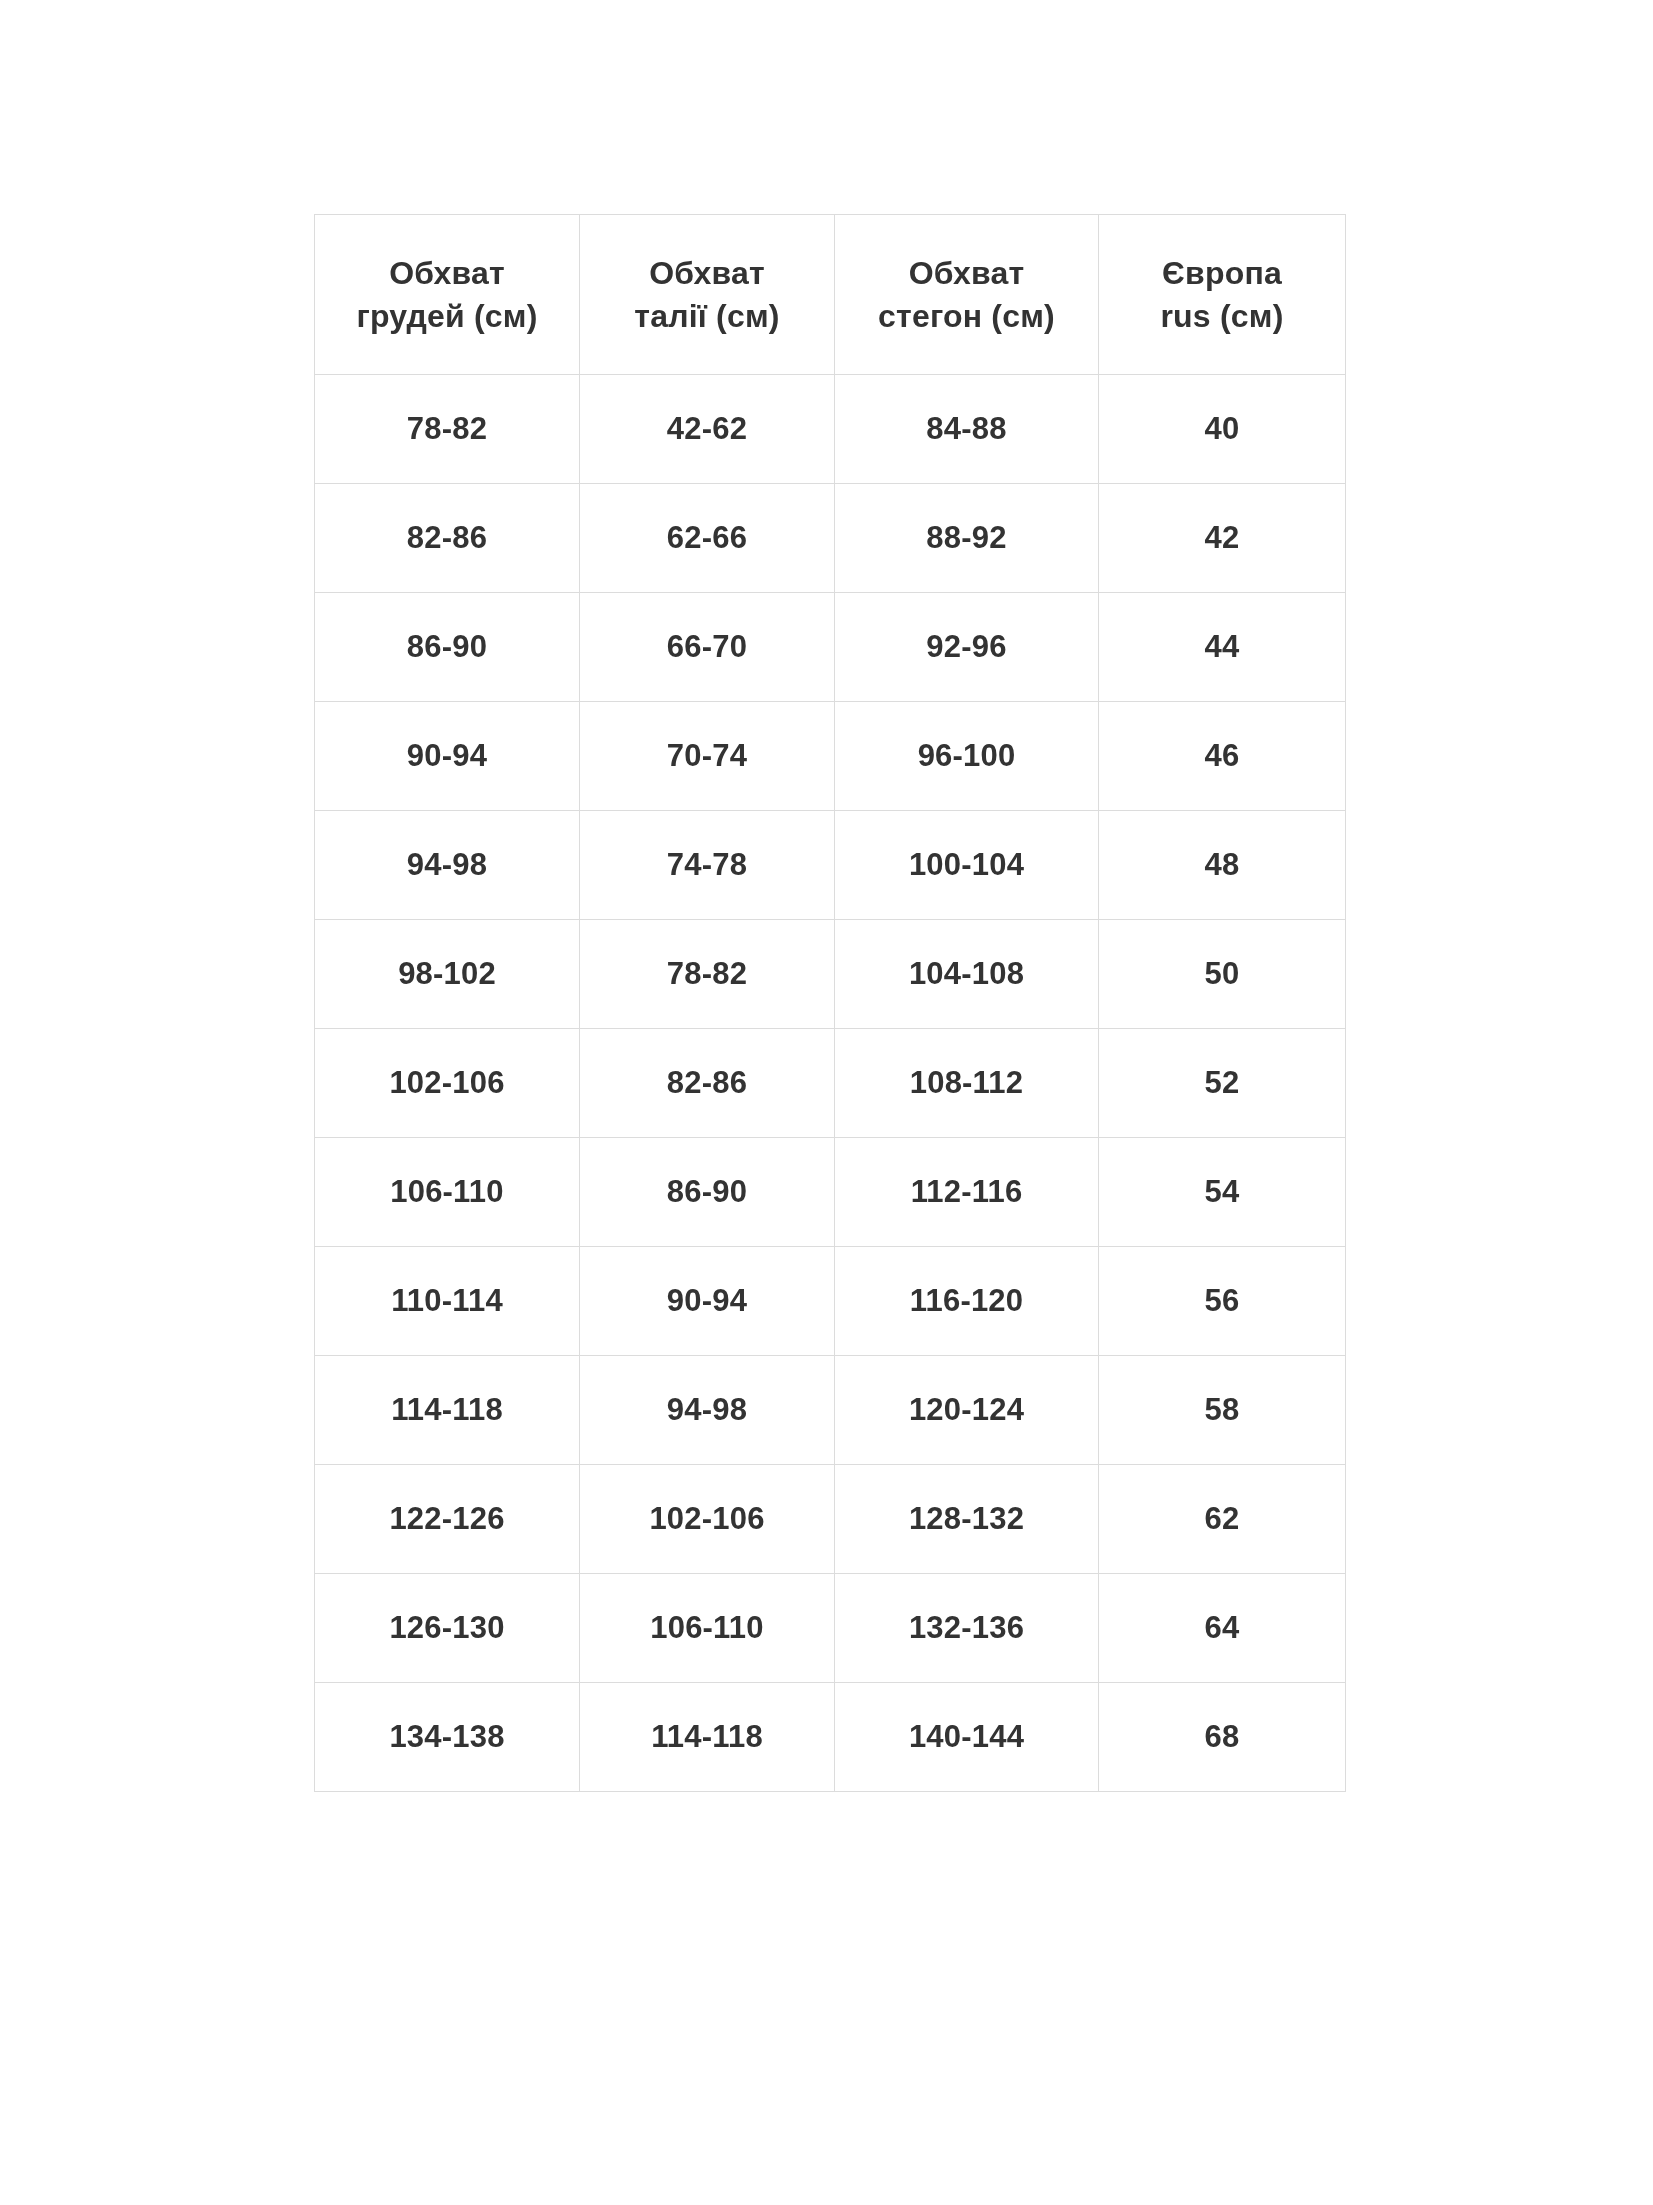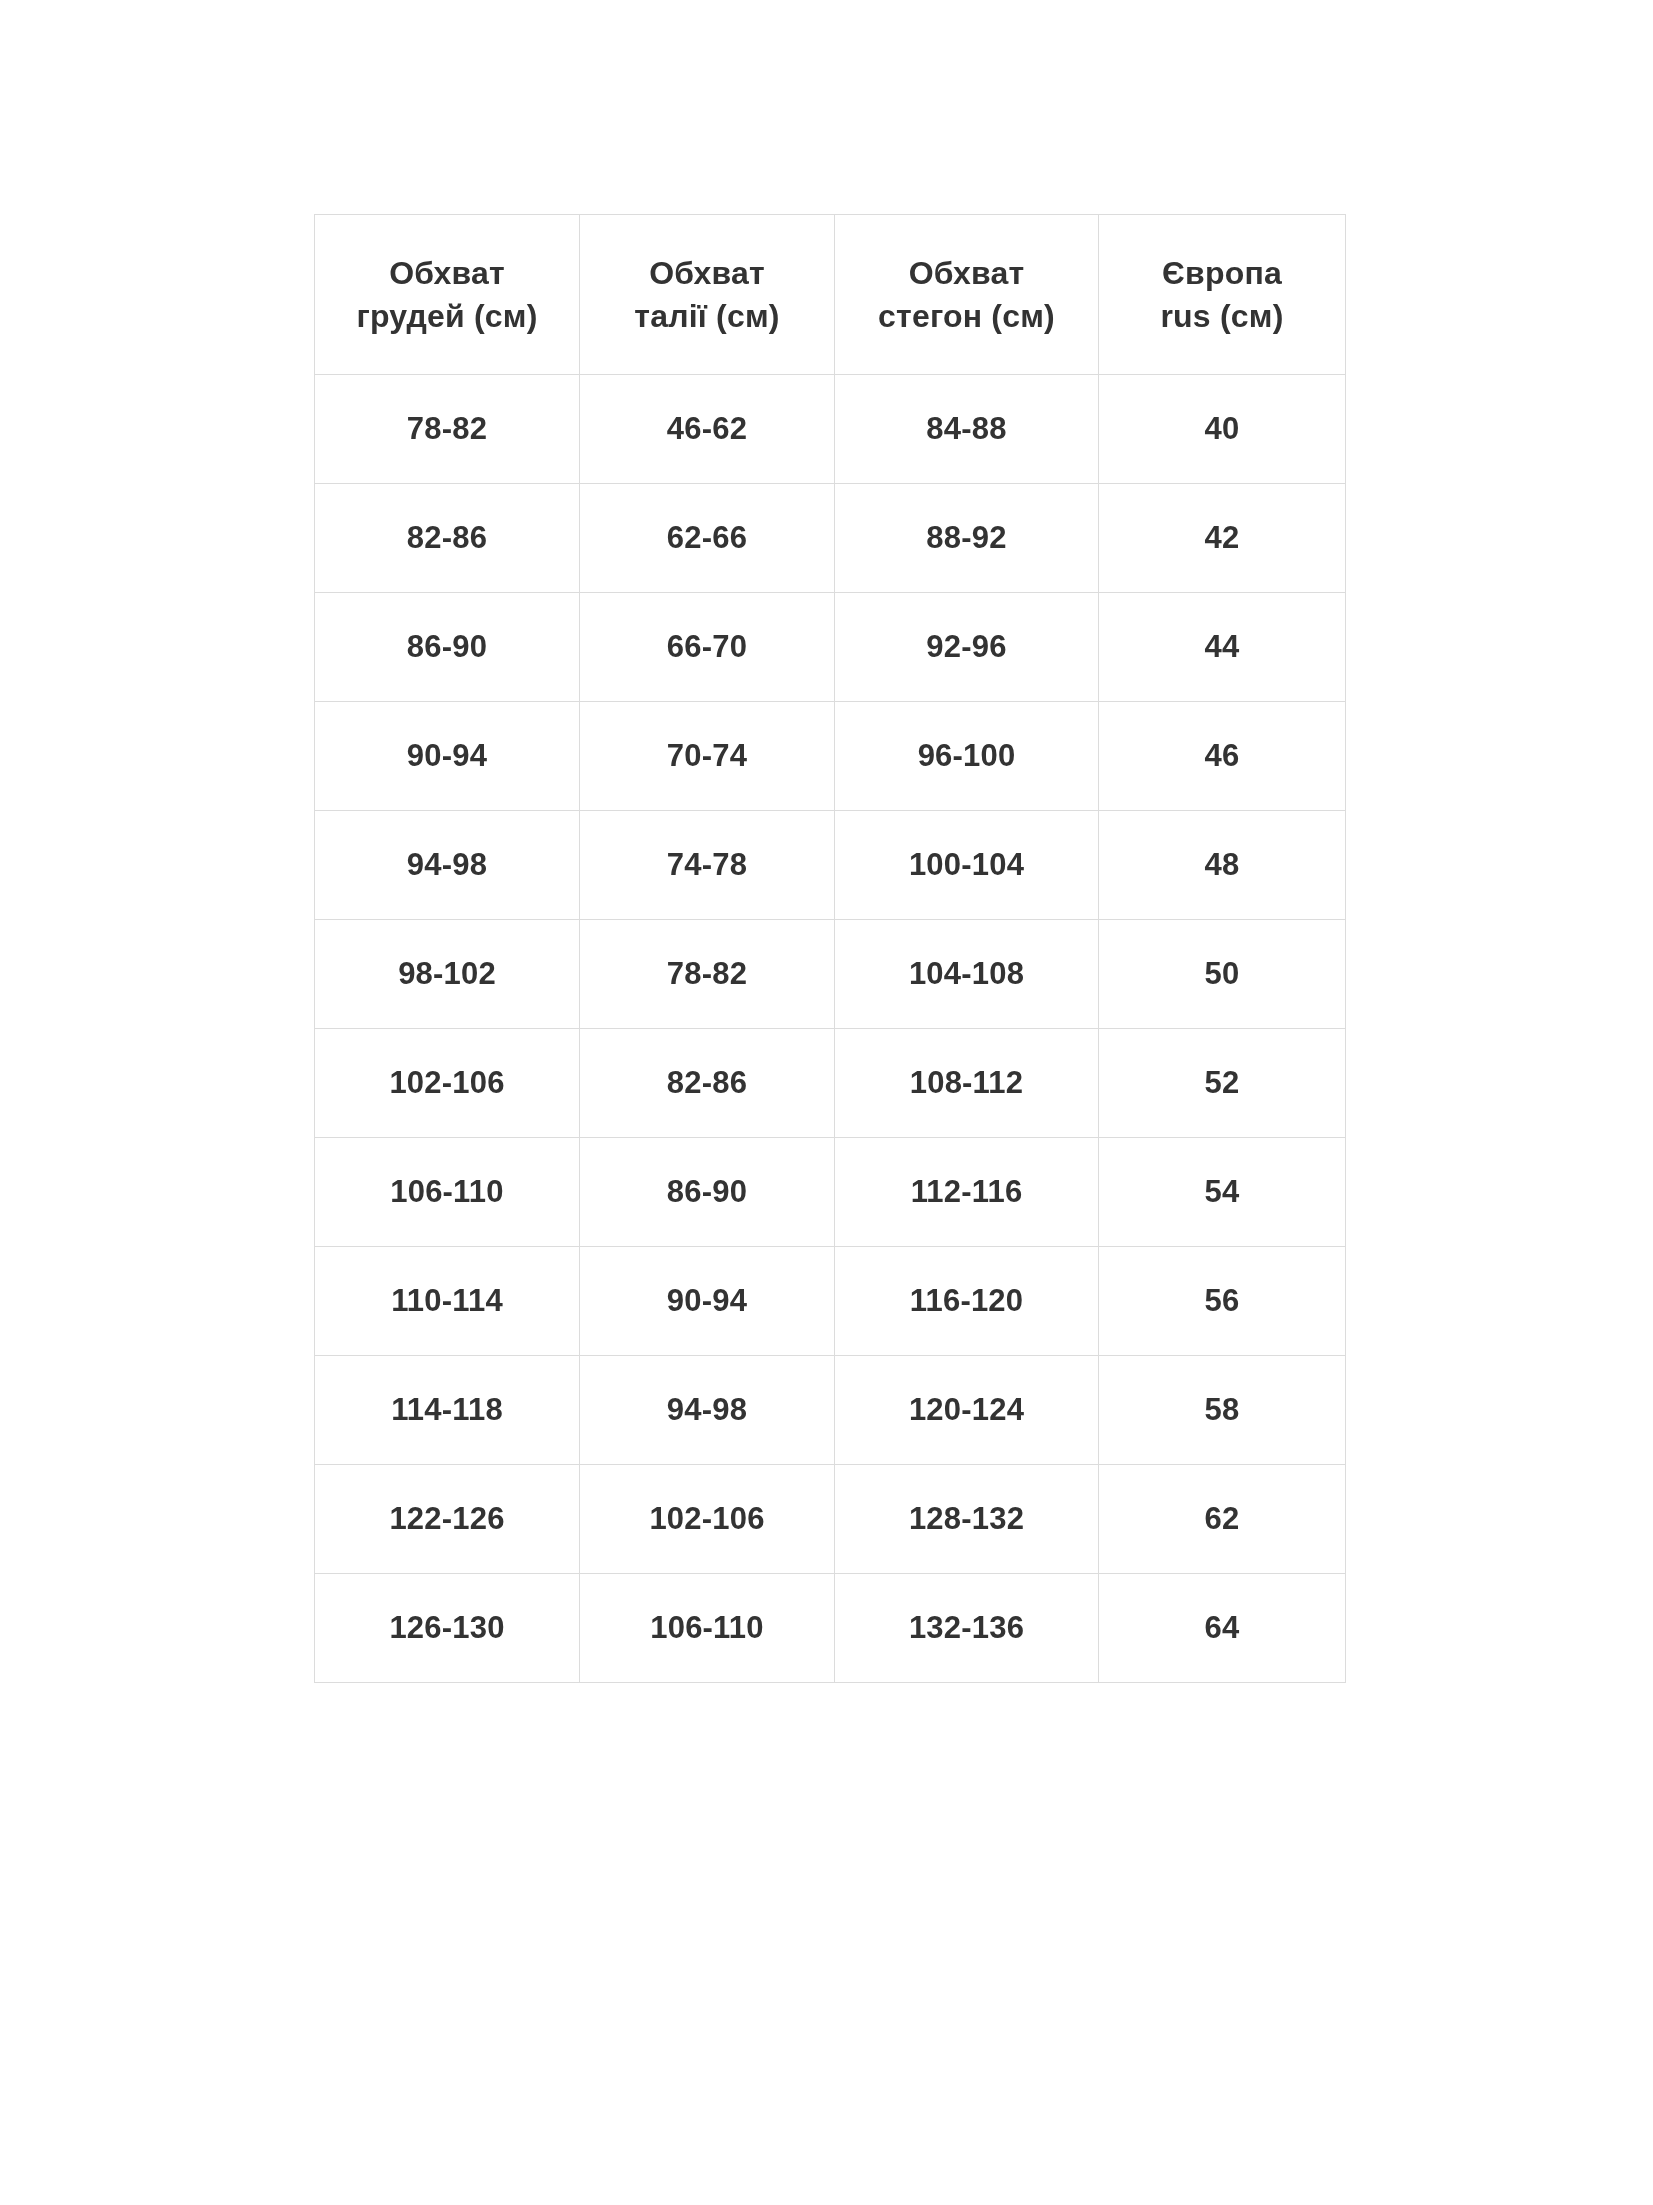--- a/index.html
+++ b/index.html
@@ -98,21 +98,21 @@
           </th>
           <th>
             <span class="hdr-line">Європа</span>
             <span class="hdr-line">rus (см)</span>
           </th>
         </tr>
       </thead>
       <tbody id="size-table-body">
           <tr>
             <td>78-82</td>
-            <td>46-62</td>
+            <td>42-62</td>
             <td>84-88</td>
             <td>40</td>
           </tr>
           <tr>
             <td>82-86</td>
             <td>62-66</td>
             <td>88-92</td>
             <td>42</td>
           </tr>
           <tr>
@@ -168,17 +168,23 @@
             <td>102-106</td>
             <td>128-132</td>
             <td>62</td>
           </tr>
           <tr>
             <td>126-130</td>
             <td>106-110</td>
             <td>132-136</td>
             <td>64</td>
           </tr>
+          <tr>
+            <td>134-138</td>
+            <td>114-118</td>
+            <td>140-144</td>
+            <td>68</td>
+          </tr>
         </tbody>
     </table>
   </div>
 </div>
 
 
 </body></html>

